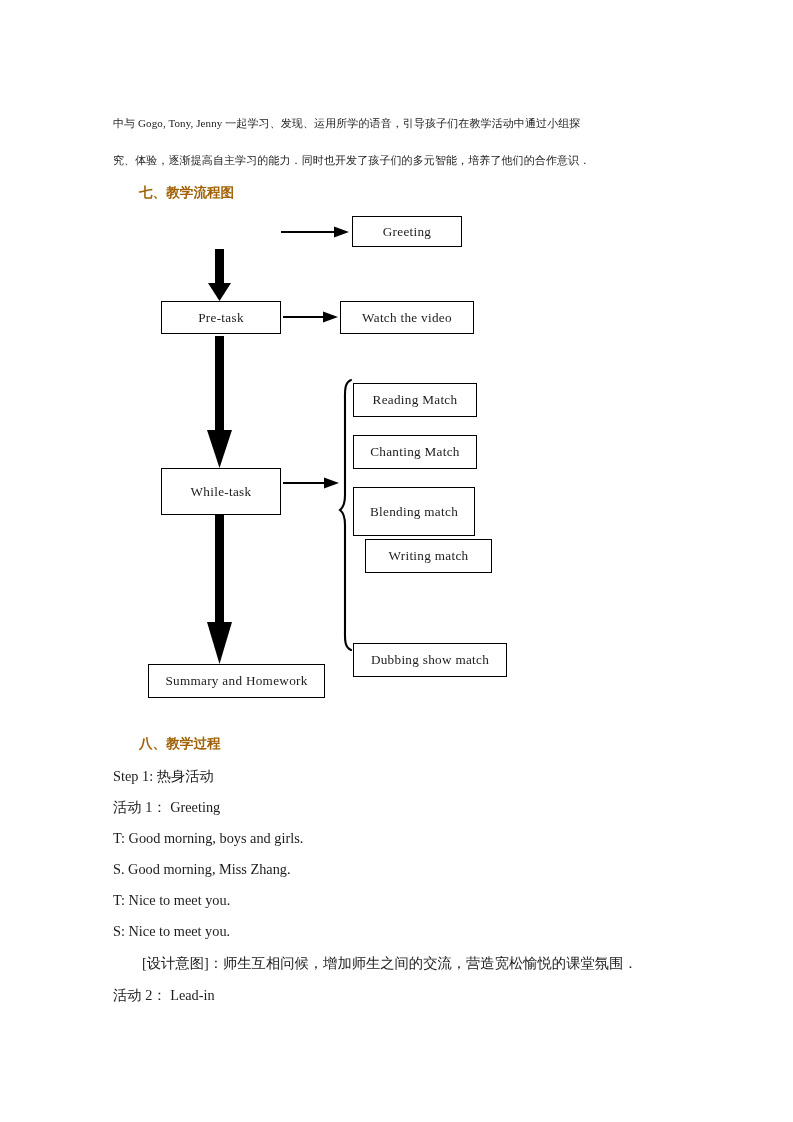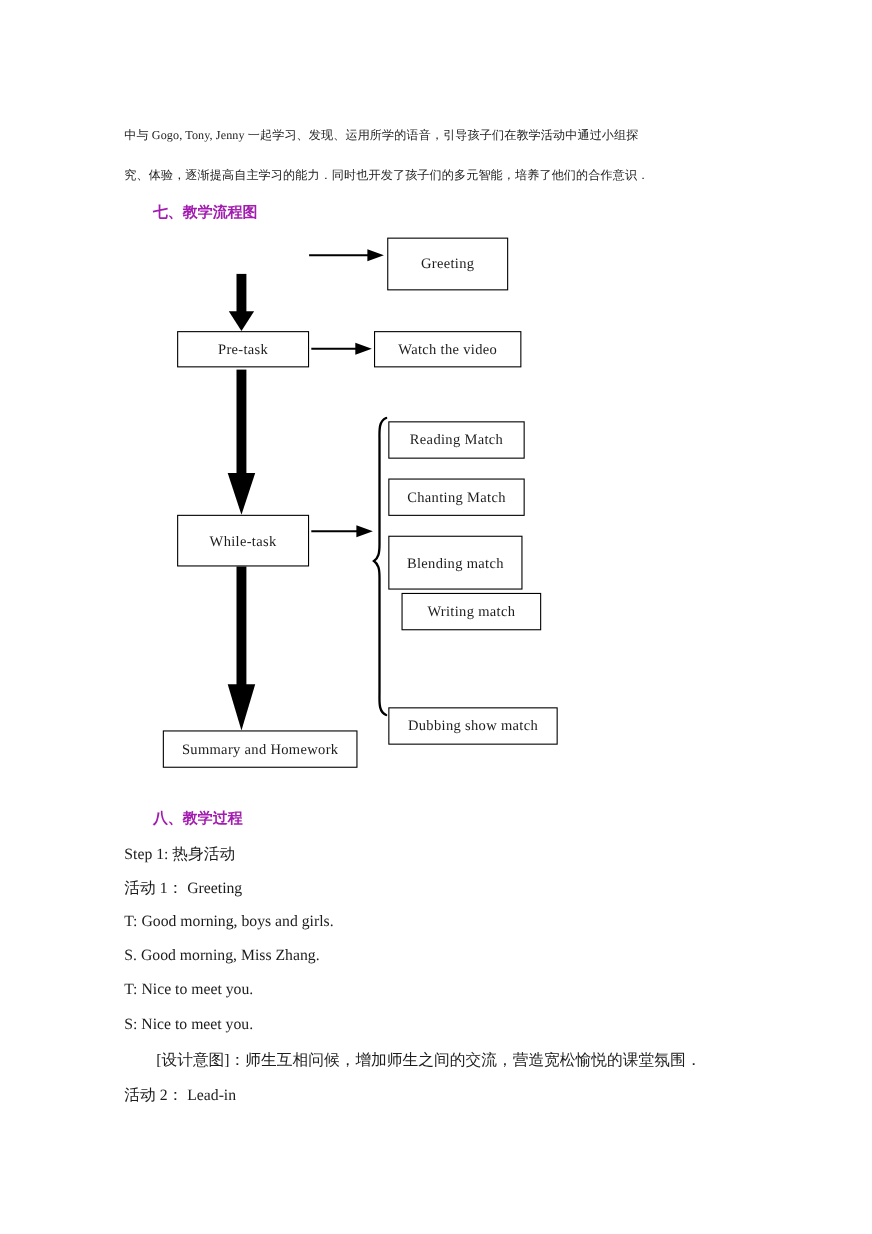--- a/index.html
+++ b/index.html
@@ -32,21 +32,21 @@
     color: #1c1c1c;
   }
   .para-line1 { left: 113px; top: 118px; }
   .para-line2 { left: 113px; top: 155px; }
 
   .heading {
     position: absolute;
     font-family: "DejaVu Sans", "Liberation Sans", sans-serif;
     font-weight: bold;
     font-size: 13.6px;
-    color: #a21caf;
+    color: #a16207;
     white-space: nowrap;
   }
   .heading-7 { left: 139px; top: 184px; }
   .heading-8 { left: 139px; top: 735px; }
 
   .line {
     position: absolute;
     font-size: 14.3px;
     white-space: nowrap;
     color: #1c1c1c;
@@ -75,21 +75,21 @@
     letter-spacing: 0.3px;
   }
 
   
   .n-warmup      { left: 159px; top: 216px; width: 120px; height: 32px; }
   .n-pretask     { left: 161px; top: 301px; width: 120px; height: 33px; }
   .n-whiletask   { left: 161px; top: 468px; width: 120px; height: 47px; }
   .n-summary     { left: 148px; top: 664px; width: 177px; height: 34px; }
 
   
-  .n-greeting    { left: 352px; top: 216px; width: 110px; height: 48px; }
+  .n-greeting    { left: 352px; top: 216px; width: 110px; height: 31px; }
   .n-watchvideo  { left: 340px; top: 301px; width: 134px; height: 33px; }
   .n-reading     { left: 353px; top: 383px; width: 124px; height: 34px; }
   .n-chanting    { left: 353px; top: 435px; width: 124px; height: 34px; text-align: center; }
   .n-blending    { left: 353px; top: 487px; width: 122px; height: 49px; }
   .n-writing     { left: 365px; top: 539px; width: 127px; height: 34px; }
   .n-practicing  { left: 353px; top: 591px; width: 129px; height: 34px; }
   .n-dubbing     { left: 353px; top: 643px; width: 154px; height: 34px; }
 </style>
 </head>
 <body>

